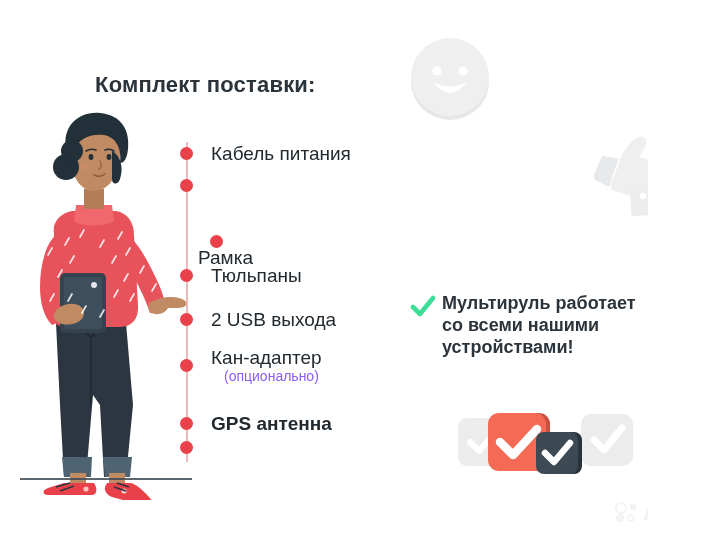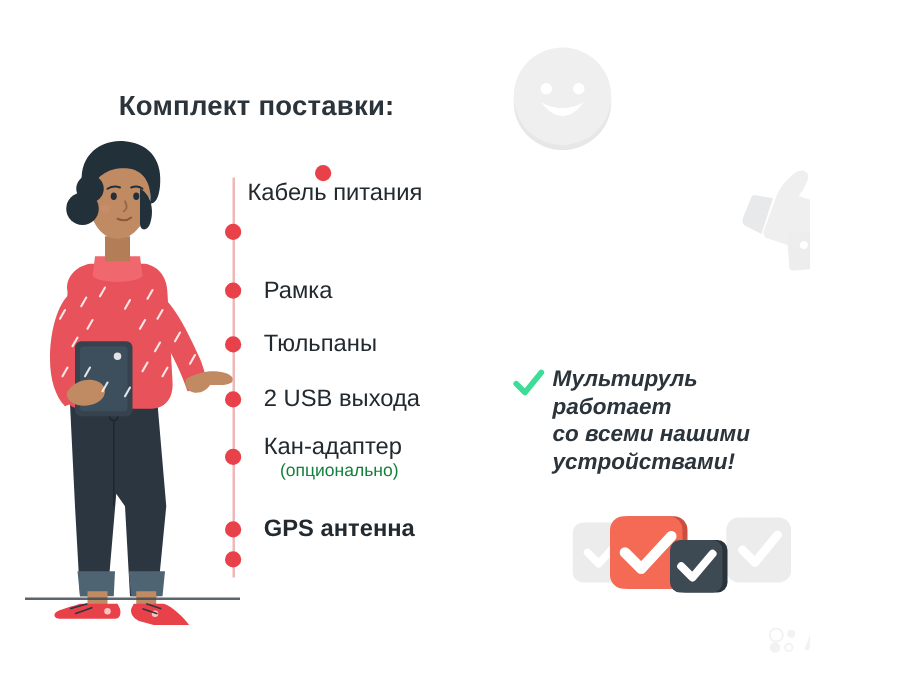--- a/index.html
+++ b/index.html
@@ -61,21 +61,21 @@
   }
   .spec-text {
     margin-left: 18px;
     font-size: 19px;
     color: #222a30;
     line-height: 1.05;
   }
   .spec-text .sub {
     display: block;
     font-size: 14px;
-    color: #15803d;
+    color: #8b5cf6;
     margin-left: 13px;
     margin-top: 1px;
   }
 
   
   .check-block {
     position: absolute;
     display: flex;
     align-items: flex-start;
   }
@@ -87,21 +87,21 @@
   }
   .check-text {
     margin-left: 6px;
     font-size: 18px;
     font-weight: bold;
     color: #2b333b;
     line-height: 1.22;
     white-space: pre-line;
   }
   #check-block-1 { left: 410px; top: 230px; }
-  #check-block-2 { left: 410px; top: 293px; font-style: italic; }
+  #check-block-2 { left: 410px; top: 293px; }
 
   
   #smiley-decor { position: absolute; left: 404px; top: 32px; width: 92px; height: 92px; }
   #thumbsup-decor { position: absolute; left: 578px; top: 118px; width: 100px; height: 100px; }
 
   
   #checkbox-cluster { position: absolute; left: 458px; top: 410px; width: 175px; height: 75px; }
 
   
   #avito-watermark {
@@ -236,28 +236,28 @@
       <path d="M92 56 q3 6 -1 8" stroke="#9a6742" stroke-width="1.5" fill="none" stroke-linecap="round"></path>
       <path d="M86 70 q6 3 11 -1" stroke="#8a5a3a" stroke-width="1.6" fill="none" stroke-linecap="round"></path>
       <ellipse cx="76" cy="62" rx="4" ry="3" fill="#d88f74" opacity=".4"></ellipse>
     </svg>
   </div>
   <div id="ground-line"></div>
 
   <div id="spec-list">
     <div class="spec-rail"></div>
     <div id="spec-rows">
-        <div class="spec-row" style="top: 2px; flex-direction: column;">
+        <div class="spec-row" style="top: 14px;">
           <span class="spec-dot"></span>
           <span class="spec-text">Кабель питания</span>
         </div>
         <div class="spec-row" style="top: 49px;">
           <span class="spec-dot"></span>
         </div>
-        <div class="spec-row" style="top: 93px;">
+        <div class="spec-row" style="top: 105px; flex-direction: column;">
           <span class="spec-dot"></span>
           <span class="spec-text">Рамка</span>
         </div>
         <div class="spec-row" style="top: 136px;">
           <span class="spec-dot"></span>
           <span class="spec-text">Тюльпаны</span>
         </div>
         <div class="spec-row" style="top: 180px;">
           <span class="spec-dot"></span>
           <span class="spec-text">2 USB выхода</span>

